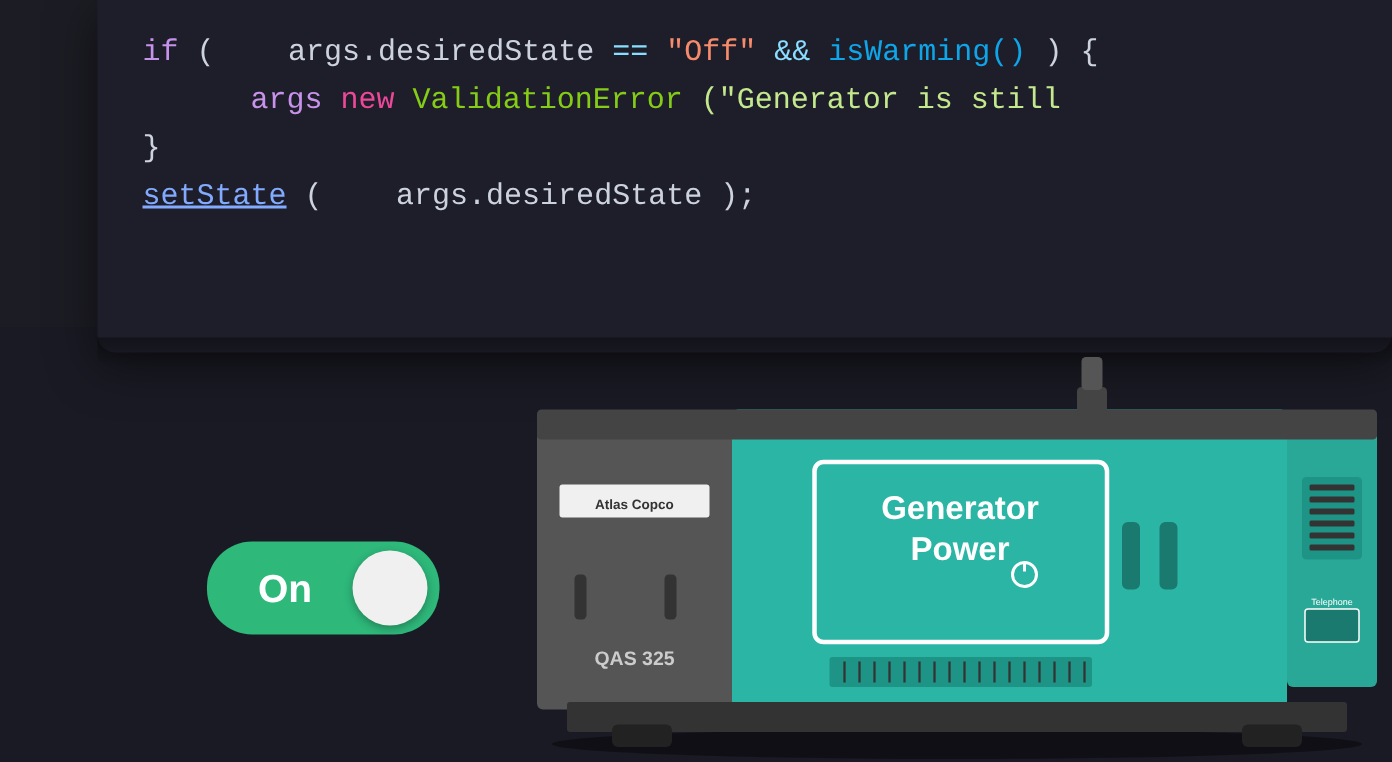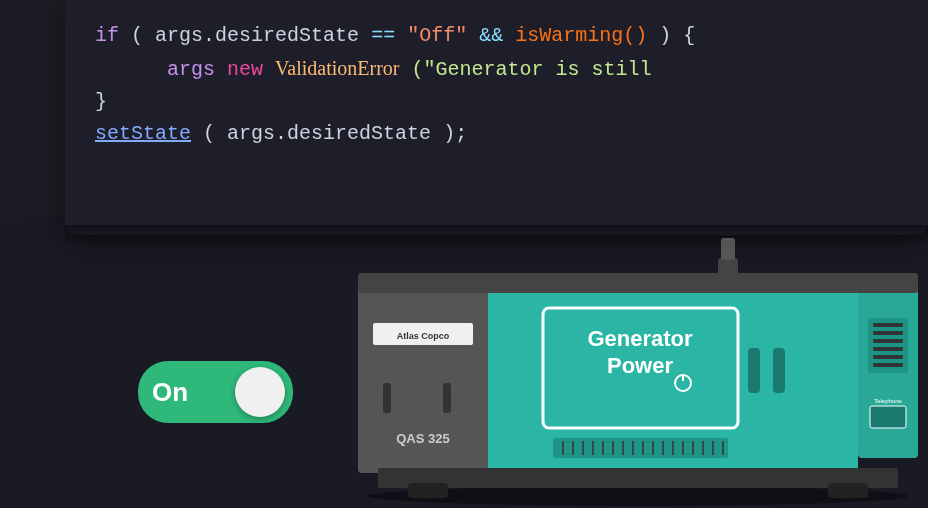--- a/index.html
+++ b/index.html
@@ -40,26 +40,26 @@
       font-size: 20px;
       line-height: 1.6;
       white-space: nowrap;
     }
 
     .kw-if { color: #c792ea; text-align: center; }
     .kw-throw { color: #c792ea; }
     .kw-new { color: #ec4899; }
     .text-white { color: #cdd3de; }
     .str-val { color: #f78c6c; }
-    .fn-call { color: #f97316; }
+    .fn-call { color: #0ea5e9; }
     .fn-set { color: #82aaff; text-decoration: underline; }
     .punctuation { color: #89ddff; }
-    .class-name { color: #fdba74; font-family: Liberation Serif, serif; }
+    .class-name { color: #84cc16; }
     .arg-text { color: #c3e88d; }
-    .prop { color: #cdd3de; }
+    .prop { color: #cdd3de; margin-left: 37px; }
     .brace { color: #cdd3de; }
     .indent { display: inline-block; width: 60px; }
 
     
     .generator-area {
       position: absolute;
       bottom: 0;
       right: 0;
       width: 580px;
       height: 280px;
@@ -90,21 +90,21 @@
       cursor: pointer;
       position: relative;
       padding: 0 8px;
     }
 
     .toggle-label {
       color: #ffffff;
       font-size: 26px;
       font-weight: bold;
       font-family: Arial, sans-serif;
-      margin-left: 6px;
+      margin-left: 26px;
       z-index: 1;
     }
 
     .toggle-knob {
       position: absolute;
       right: 8px;
       width: 50px;
       height: 50px;
       background: #f0f0f0;
       border-radius: 50%;

